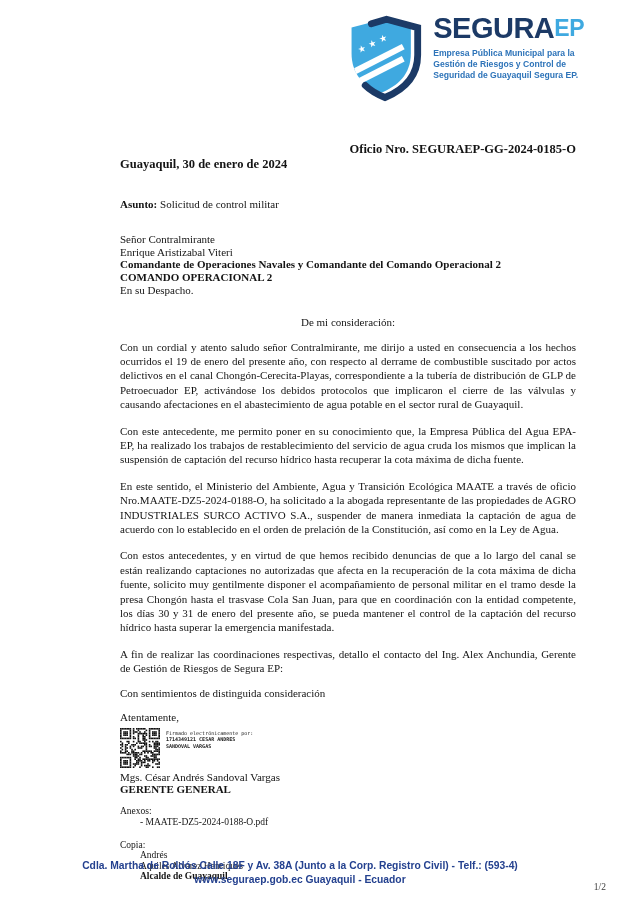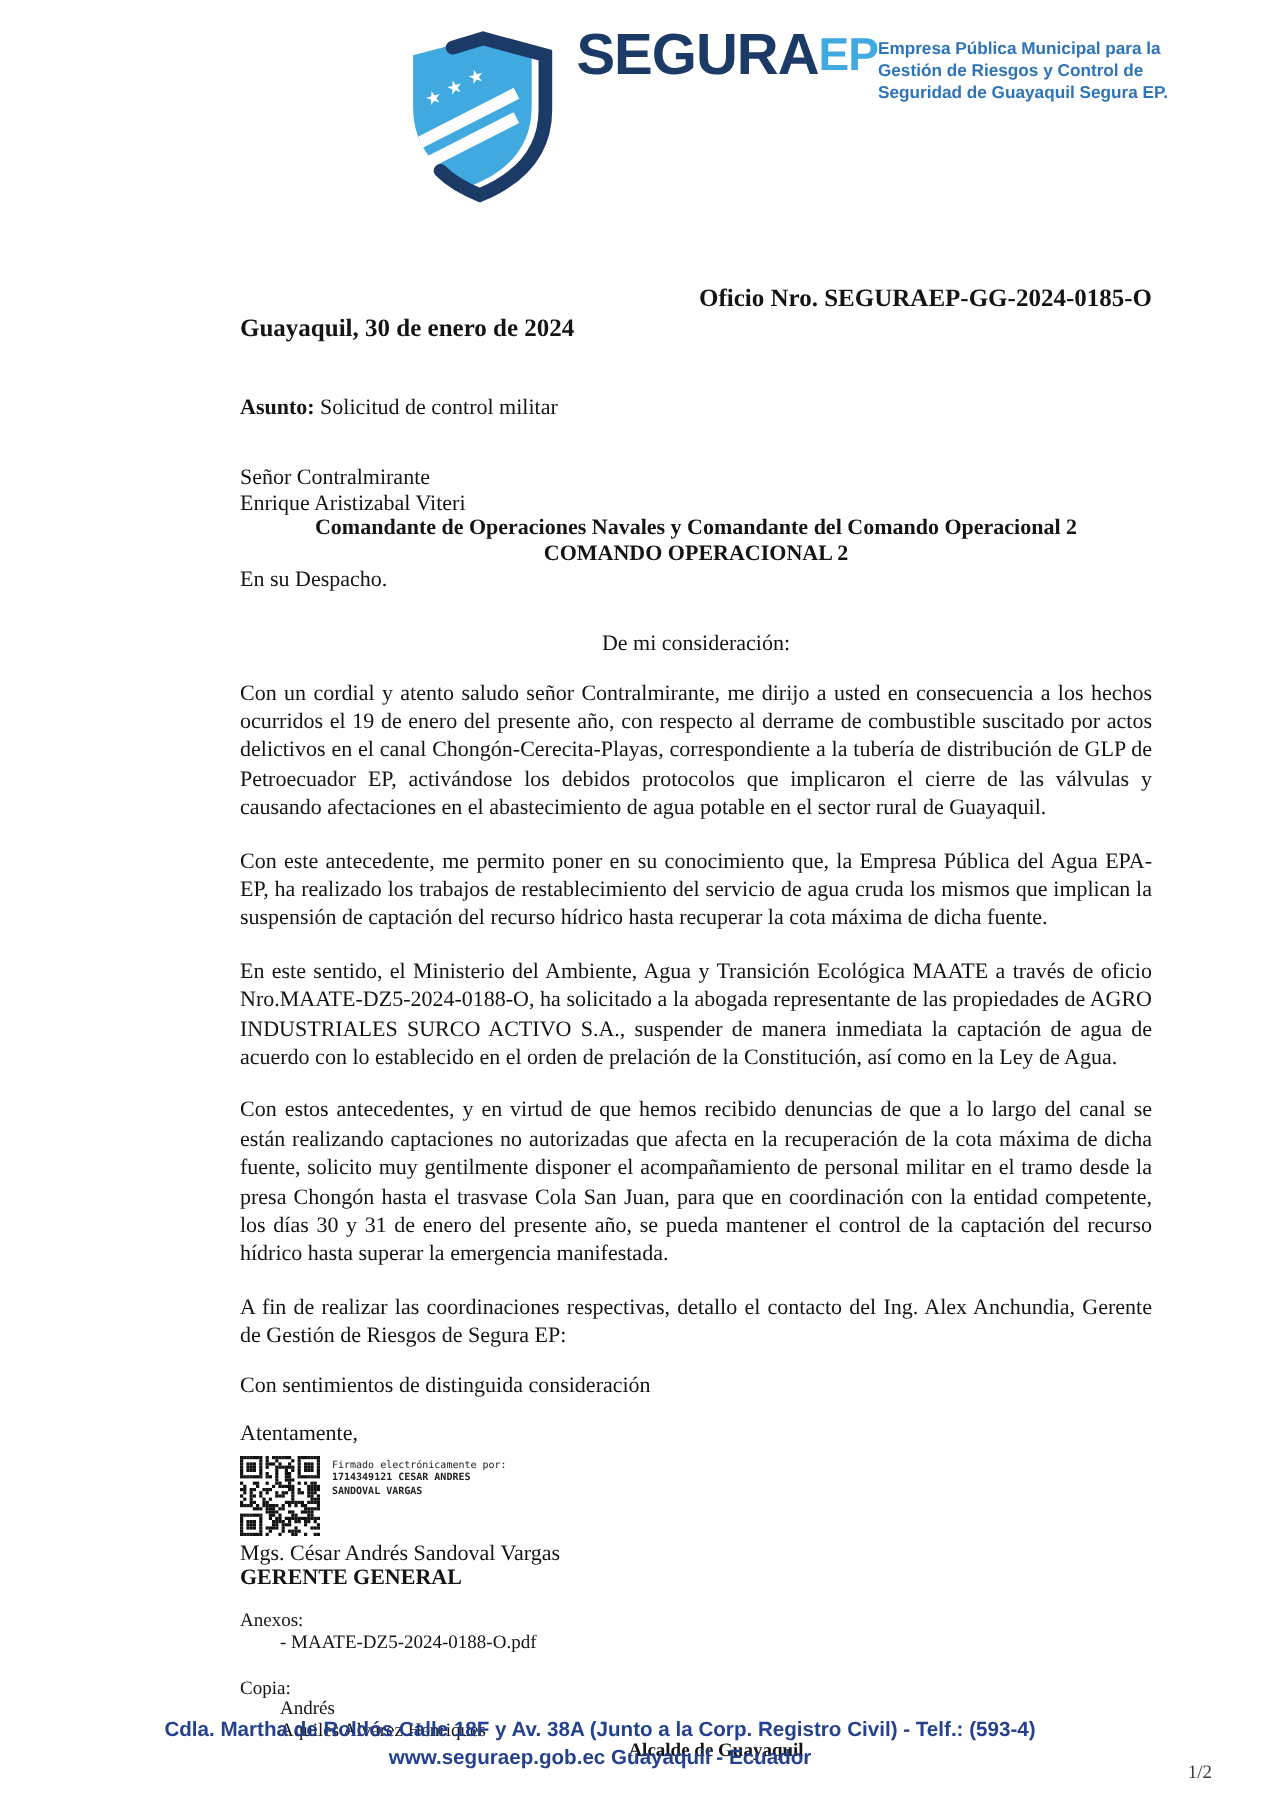--- a/index.html
+++ b/index.html
@@ -9,21 +9,21 @@
     background:#ffffff;
     font-family:"Liberation Serif", serif;
     color:#141414;
     overflow:hidden;
   }
   
   .logo{
     position:absolute;top:14px;right:56px;
     display:flex;align-items:flex-start;gap:10px;
   }
-  .logo-text{display:flex;flex-direction:row;}
+  .logo-text{display:flex;flex-direction:column;}
   .brand-line{
     font-family:"Liberation Sans", sans-serif;
     font-weight:bold;letter-spacing:-0.5px;
     line-height:1;white-space:nowrap;
   }
   .brand-main{font-size:29px;color:var(--navy);}
   .brand-suffix{font-size:23px;color:var(--lightblue);vertical-align:2px;}
   .tagline{
     margin-top:5px;
     font-family:"Liberation Sans", sans-serif;
@@ -34,21 +34,21 @@
   .content{padding:0 64px 0 120px;}
   .oficio{
     margin-top:142px;text-align:right;
     font-weight:bold;font-size:12.5px;
   }
   .dateline{
     text-align:left;
     font-weight:bold;font-size:12.5px;
   }
   .subject{margin-top:26px;font-size:11px;}
-  .b{font-weight:bold;text-align:center;}
+  .b{font-weight:bold;}
   .addressee{margin-top:23px;font-size:11px;line-height:12.7px;}
   .salutation{margin-top:19px;font-size:11px;text-align:center;}
   .para{
     margin:12px 0 0 0;font-size:11px;line-height:14.4px;
     text-align:justify;
   }
   .closing{margin-top:11px;font-size:11px;}
   .signoff{margin-top:12px;font-size:11px;}
   
   .sig-block{margin-top:5px;display:flex;align-items:flex-start;gap:6px;}

